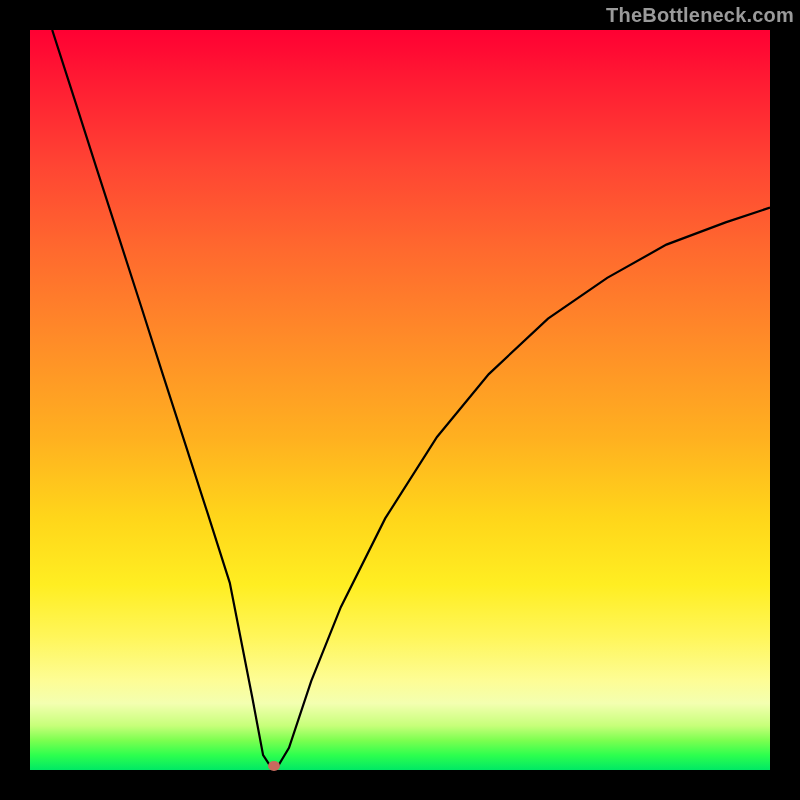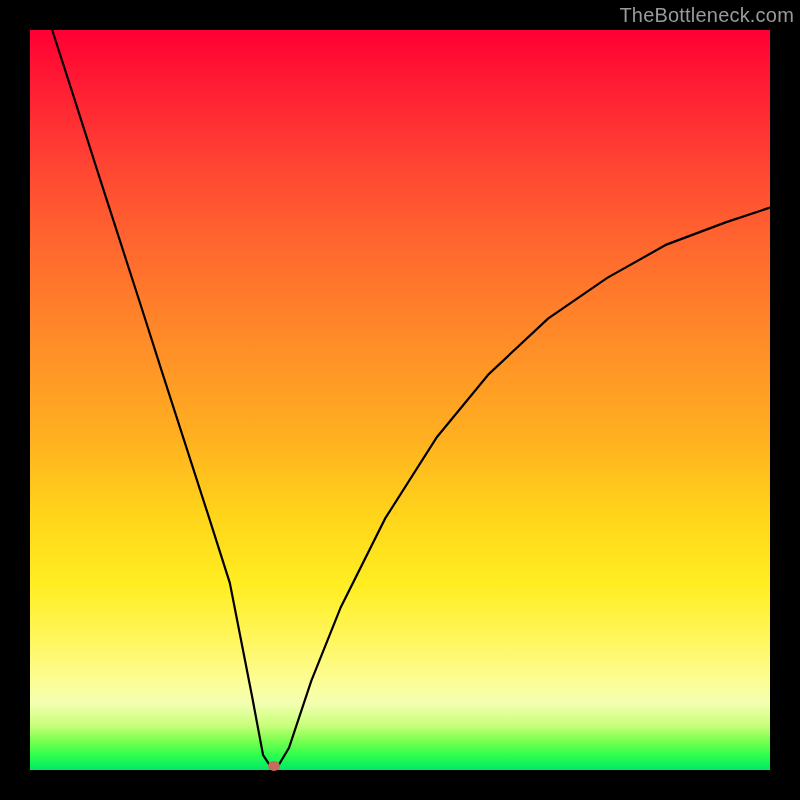--- a/index.html
+++ b/index.html
@@ -58,21 +58,21 @@
     border-radius: 50%;
     background: #c86a5e;
     transform: translate(-50%, -50%);
   }
   .watermark {
     position: absolute;
     top: 4px;
     right: 6px;
     color: #9a9a9a;
     font-size: 20px;
-    font-weight: 400;
+    font-weight: 700;
     letter-spacing: 0.2px;
     user-select: none;
   }
 </style>
 </head>
 <body>
 
 <div class="frame">
   <div class="plot-area">
     <svg class="svg-layer" viewBox="0 0 740 740" preserveAspectRatio="none">

